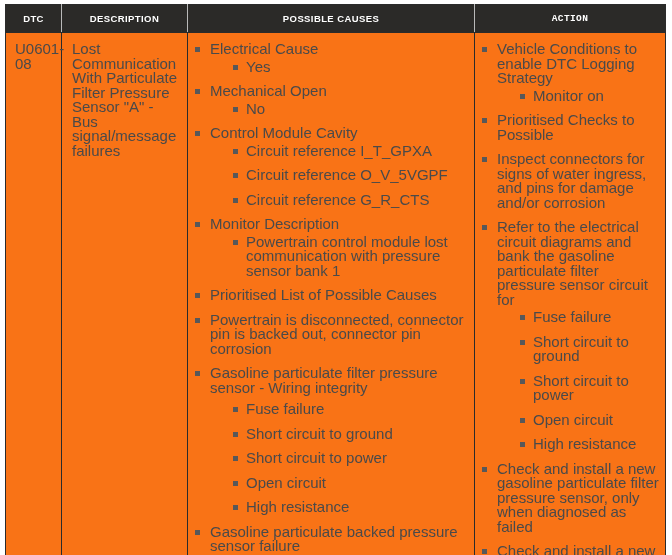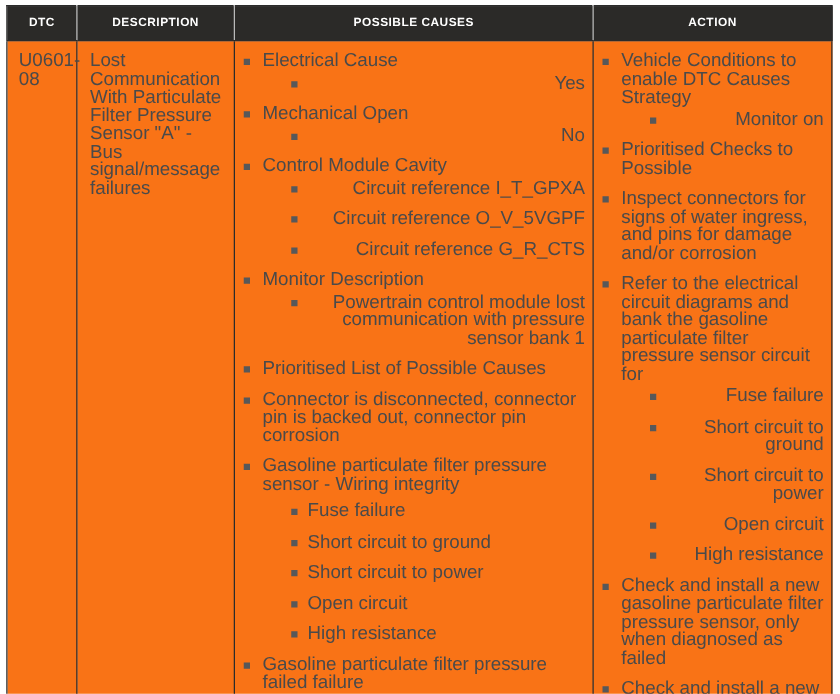--- a/index.html
+++ b/index.html
@@ -42,21 +42,21 @@
     font-weight: bold;
     letter-spacing: 0.4px;
     text-align: center;
     vertical-align: middle;
     height: 27px;
     padding: 0 4px;
     border-right: 1px solid #b9b9b9;
     border-bottom: 1px solid #2b2b2b;
     text-transform: uppercase;
   }
-  thead th:last-child { border-right: none; }
+  thead th:last-child { border-right: none; font-family: Liberation Mono, monospace; }
 
   
   tbody td {
     background: #f97316;
     vertical-align: top;
     border-right: 1px solid #2b2b2b;
     font-size: 15px;
     line-height: 14.5px;
     color: #4a4a4a;
     padding: 9px 8px 8px 8px;
@@ -108,21 +108,21 @@
     padding-left: 20px;
   }
   ul.lvl2 > li.subitem {
     position: relative;
     padding-left: 16px;
     margin-bottom: 10px;
   }
   ul.lvl2 > li.subitem:last-child { margin-bottom: 0; }
 
   
-  li.item.tight > ul.lvl2 { margin-top: 3px; text-align: right; }
+  li.item.tight > ul.lvl2 { margin-top: 3px; }
 </style>
 </head>
 <body>
 
 <div class="page">
   <table class="dtc-table">
     <colgroup>
       <col class="col-dtc">
       <col class="col-desc">
       <col class="col-causes">
@@ -193,21 +193,21 @@
                     <span class="txt">Powertrain control module lost communication with pressure sensor bank 1</span>
                   </li>
                 </ul>
               </li>
               <li class="item">
                 <span class="sq"></span>
                 <span class="txt">Prioritised List of Possible Causes</span>
               </li>
               <li class="item">
                 <span class="sq"></span>
-                <span class="txt">Connector is disconnected, connector pin is backed out, connector pin corrosion</span>
+                <span class="txt">Powertrain is disconnected, connector pin is backed out, connector pin corrosion</span>
               </li>
               <li class="item">
                 <span class="sq"></span>
                 <span class="txt">Gasoline particulate filter pressure sensor - Wiring integrity</span>
                 <ul class="lvl2">
                   <li class="subitem">
                     <span class="sq"></span>
                     <span class="txt">Fuse failure</span>
                   </li>
                   <li class="subitem">
@@ -223,33 +223,33 @@
                     <span class="txt">Open circuit</span>
                   </li>
                   <li class="subitem">
                     <span class="sq"></span>
                     <span class="txt">High resistance</span>
                   </li>
                 </ul>
               </li>
               <li class="item">
                 <span class="sq"></span>
-                <span class="txt">Gasoline particulate filter pressure failed failure</span>
+                <span class="txt">Gasoline particulate backed pressure sensor failure</span>
               </li>
               <li class="item">
                 <span class="sq"></span>
                 <span class="txt">Powertrain control module failure</span>
               </li>
             </ul>
         </td>
         <td class="cell-list">
           <ul class="lvl1" id="action-list">
               <li class="item tight">
                 <span class="sq"></span>
-                <span class="txt">Vehicle Conditions to enable DTC Causes Strategy</span>
+                <span class="txt">Vehicle Conditions to enable DTC Logging Strategy</span>
                 <ul class="lvl2">
                   <li class="subitem">
                     <span class="sq"></span>
                     <span class="txt">Monitor on</span>
                   </li>
                 </ul>
               </li>
               <li class="item">
                 <span class="sq"></span>
                 <span class="txt">Prioritised Checks to Possible</span>

